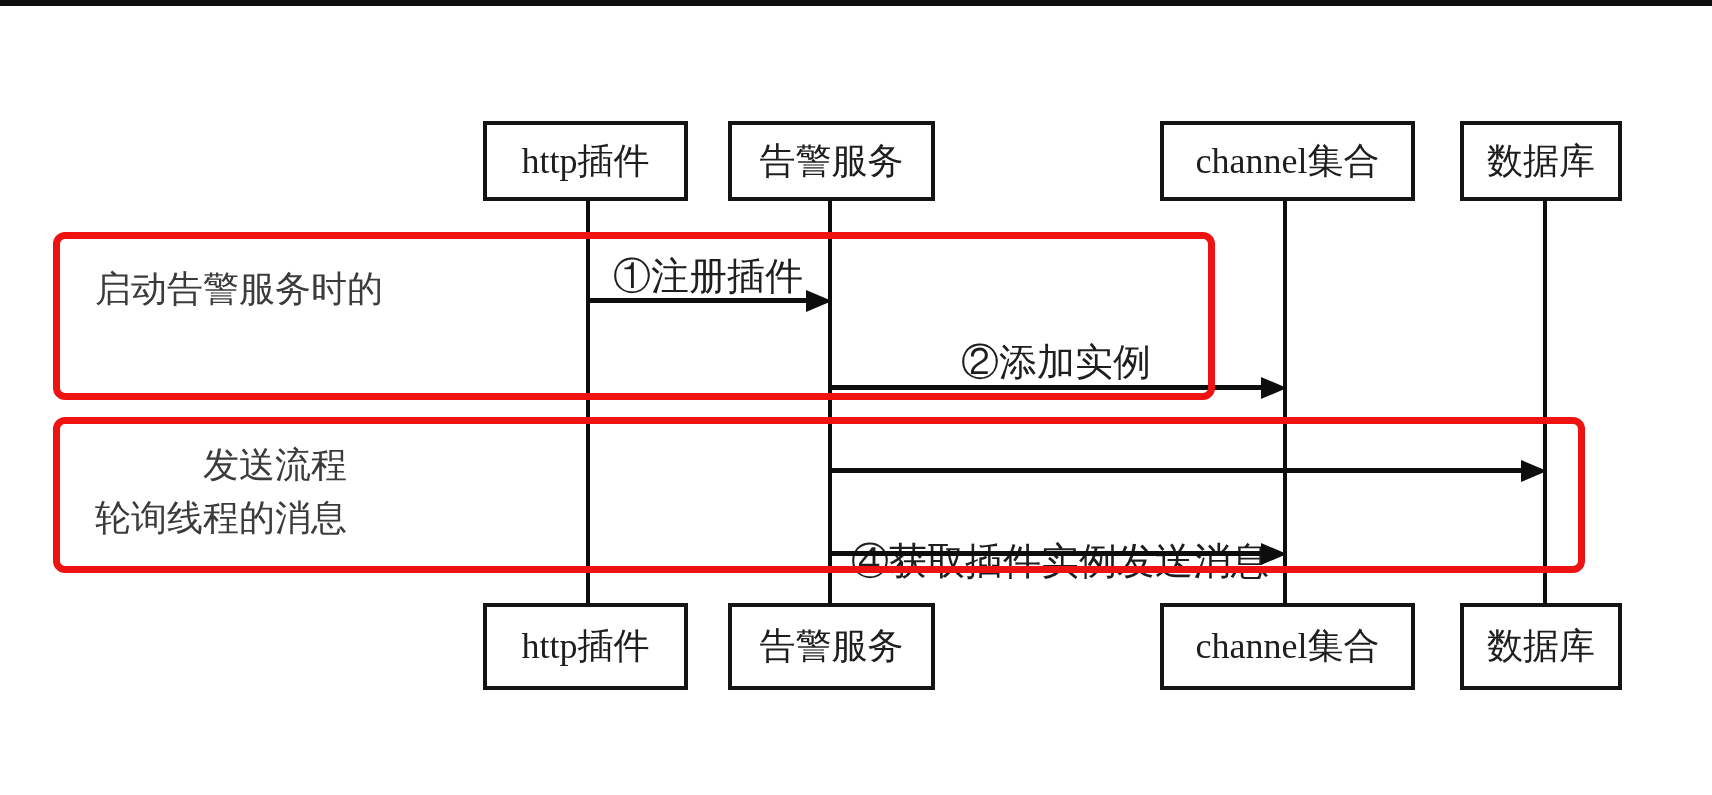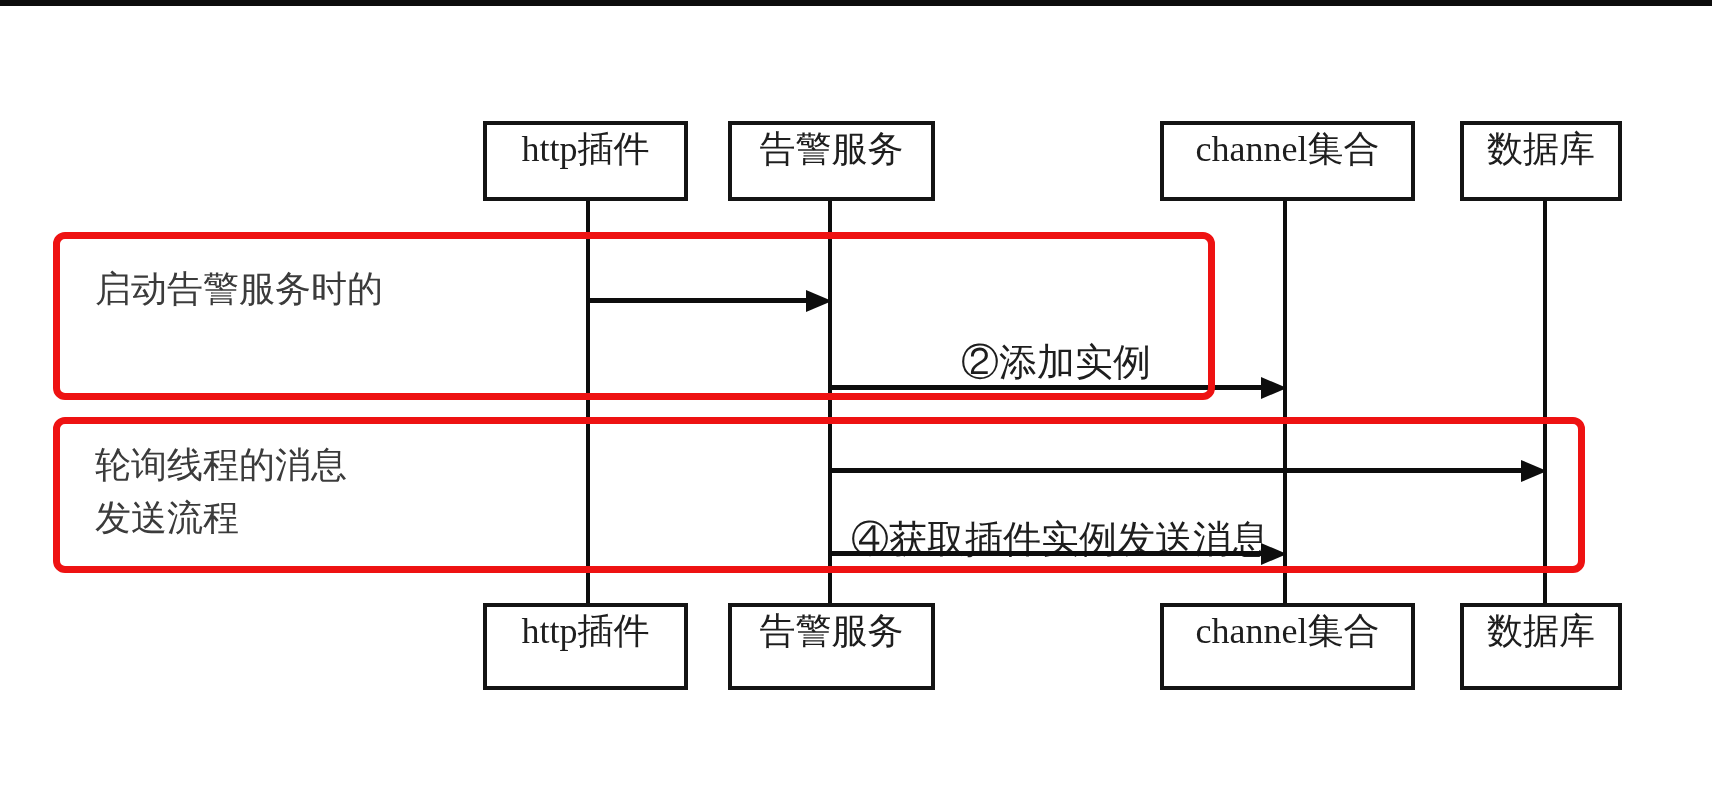--- a/index.html
+++ b/index.html
@@ -23,21 +23,21 @@
     background:var(--ink);
   }
   .lifeline{
     position:absolute;top:201px;height:402px;width:4px;
     background:var(--ink);
   }
   .pbox{
     position:absolute;height:72px;
     border:4px solid var(--box-border);
     background:#fff;
-    display:flex;justify-content:center;
+    display:flex;align-items:center;justify-content:center;
     font-size:36px;color:var(--label-text);
     white-space:nowrap;
     z-index:4;
   }
   .pbox.top{top:121px;}
   .pbox.bottom{top:603px;height:79px;}
   .group{
     position:absolute;
     border:7px solid var(--group-border);
     border-radius:12px;
@@ -45,20 +45,21 @@
     z-index:3;
   }
   .group-label{
     position:absolute;
     font-family:"Liberation Sans","DejaVu Sans",sans-serif;
     font-weight:500;
     font-size:36px;line-height:53px;
     color:var(--group-text);
     white-space:nowrap;
     z-index:5;
+    text-align:right;
   }
   .msg-line{
     position:absolute;height:5px;background:var(--ink);z-index:2;
   }
   .msg-head{
     position:absolute;width:0;height:0;z-index:2;
     border-left:26px solid var(--ink);
     border-top:11px solid transparent;
     border-bottom:11px solid transparent;
   }
@@ -81,22 +82,22 @@
   <div class="lifeline" style="left:1283px"></div>
   <div class="lifeline" style="left:1543px"></div>
 
   <div class="group" style="left:53px;top:232px;width:1148px;height:154px"></div>
   <div class="group" style="left:53px;top:417px;width:1518px;height:142px"></div>
 
   <div class="group-label" style="left:95px;top:262px">
     <div>启动告警服务时的</div>
   </div>
   <div class="group-label" style="left:95px;top:438px">
+    <div>发送流程</div>
     <div>轮询线程的消息</div>
-    <div>发送流程</div>
   </div>
 
   <div class="pbox top" style="left:483px;width:197px">
     <span>http插件</span>
   </div>
   <div class="pbox top" style="left:728px;width:199px">
     <span>告警服务</span>
   </div>
   <div class="pbox top" style="left:1160px;width:247px">
     <span>channel集合</span>
@@ -111,27 +112,28 @@
   <div class="pbox bottom" style="left:728px;width:199px">
     <span>告警服务</span>
   </div>
   <div class="pbox bottom" style="left:1160px;width:247px">
     <span>channel集合</span>
   </div>
   <div class="pbox bottom" style="left:1460px;width:154px">
     <span>数据库</span>
   </div>
 
+  <div class="msg-label" style="left:508px;top:251px;width:400px">①注册插件</div>
   <div class="msg-line" style="left:588px;top:298px;width:222px"></div>
   <div class="msg-head" style="left:806px;top:290px"></div>
 
   <div class="msg-label" style="left:856px;top:337px;width:400px">②添加实例</div>
   <div class="msg-line" style="left:828px;top:385px;width:437px"></div>
   <div class="msg-head" style="left:1261px;top:377px"></div>
 
   <div class="msg-line" style="left:828px;top:468px;width:697px"></div>
   <div class="msg-head" style="left:1521px;top:460px"></div>
 
-  <div class="msg-label" style="left:810px;top:514px;width:500px">④获取插件实例发送消息</div>
+  <div class="msg-label" style="left:810px;top:536px;width:500px">④获取插件实例发送消息</div>
   <div class="msg-line" style="left:828px;top:551px;width:437px"></div>
   <div class="msg-head" style="left:1261px;top:543px"></div>
 
 </div>
 
 </body></html>

